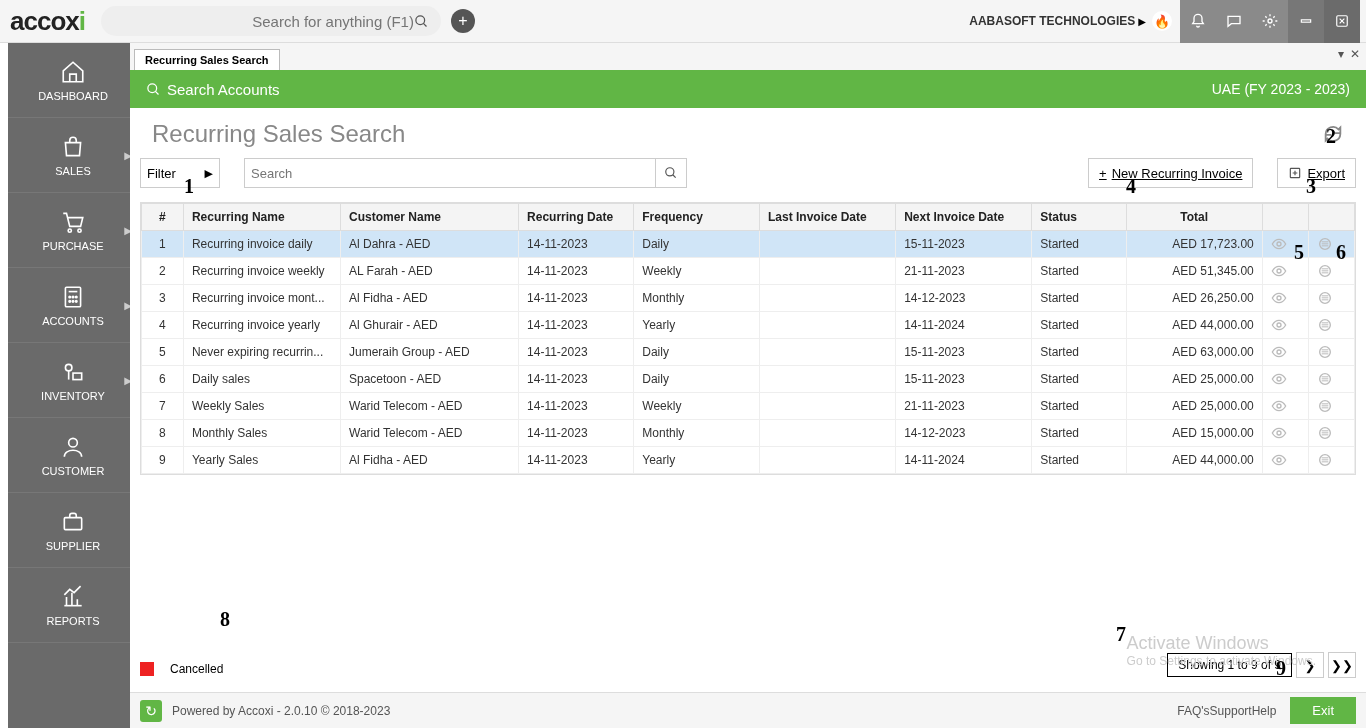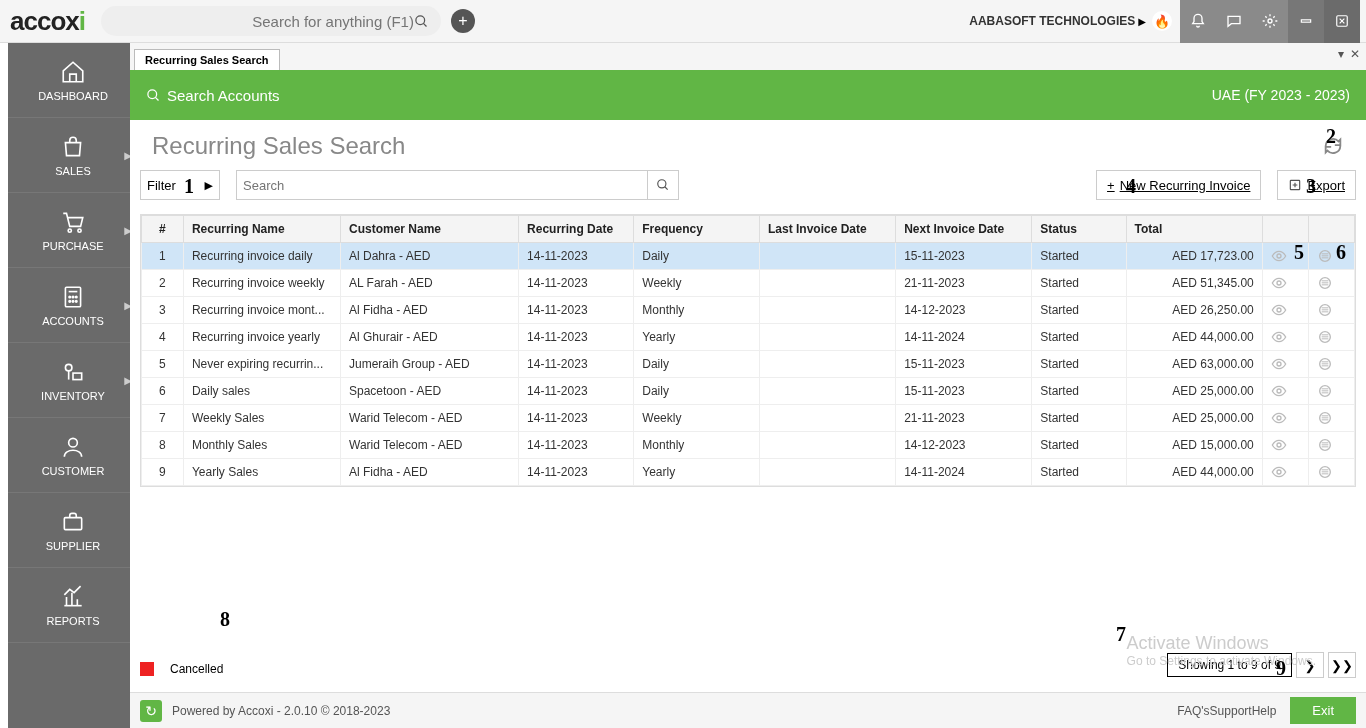--- a/index.html
+++ b/index.html
@@ -27,29 +27,29 @@
 .side-item { height:75px; border-bottom:1px solid #777; display:flex; flex-direction:column; align-items:center; justify-content:center; color:#fff; font-size:11px; gap:5px; position:relative; }
 .side-caret { position:absolute; right:6px; top:50%; transform:translateY(-50%); color:#ccc; font-size:10px; }
 .side-icon { font-size:24px; }
 
 
 .main { position:absolute; left:130px; top:43px; right:0; bottom:0; background:#fff; }
 .tab-strip { height:27px; display:flex; align-items:end; padding-left:4px; position:relative; background:#f5f5f5; }
 .tab { border:1px solid #bbb; border-bottom:none; padding:4px 10px; font-size:11px; font-weight:bold; background:#fff; }
 .tab-ctrl { position:absolute; right:6px; top:4px; font-size:12px; color:#555; display:flex; gap:6px; }
 
-.green-bar { height:50px; background:#61b645; color:#fff; display:flex; align-items:center; padding:0 16px; font-size:15px; }
+.green-bar { height:38px; background:#61b645; color:#fff; display:flex; align-items:center; padding:0 16px; font-size:15px; }
 .green-bar .search-ic { margin-right:6px; }
 .green-bar .fy { margin-left:auto; font-size:14px; }
 
 .page-title-row { padding:12px 22px 4px 22px; display:flex; align-items:center; }
 .page-title { font-size:24px; color:#888; font-weight:300; }
 .refresh-icon { margin-left:auto; font-size:22px; color:#888; }
 
-.filter-row { display:flex; align-items:center; padding:6px 10px; gap:16px; }
+.filter-row { display:flex; align-items:center; padding:6px 10px; gap:24px; }
 .filter-box { border:1px solid #ccc; height:30px; display:flex; align-items:center; padding:0 6px; font-size:13px; }
 .filter-btn { width:80px; justify-content:flex-start; gap:14px; }
 .filter-btn .tri { font-size:11px; margin-left:auto; }
 .filter-search { width:412px; position:relative; padding-right:30px; }
 .filter-search input { border:none; outline:none; width:100%; font-size:13px; }
 .filter-search .mag { position:absolute; right:-32px; top:-1px; width:32px; height:30px; border:1px solid #ccc; display:flex; align-items:center; justify-content:center; }
 .btn { border:1px solid #ccc; background:#fff; height:30px; padding:0 10px; display:flex; align-items:center; gap:5px; font-size:13px; text-decoration:underline; cursor:pointer; }
 .filter-spacer { flex:1; }
 
 
@@ -303,21 +303,21 @@
       <thead>
           <tr>
         <th style="text-align:center">#</th>
         <th>Recurring Name</th>
             <th>Customer Name</th>
             <th>Recurring Date</th>
         <th>Frequency</th>
             <th>Last Invoice Date</th>
             <th>Next Invoice Date</th>
         <th>Status</th>
-            <th style="text-align:left">Total</th>
+            <th style="text-align:center">Total</th>
             <th></th>
             <th></th>
       </tr>
         </thead>
       <tbody id="grid-body">
           <tr class="sel">
             <td class="num">1</td>
             <td>Recurring invoice daily</td>
             <td>Al Dahra - AED</td>
             <td>14-11-2023</td>

